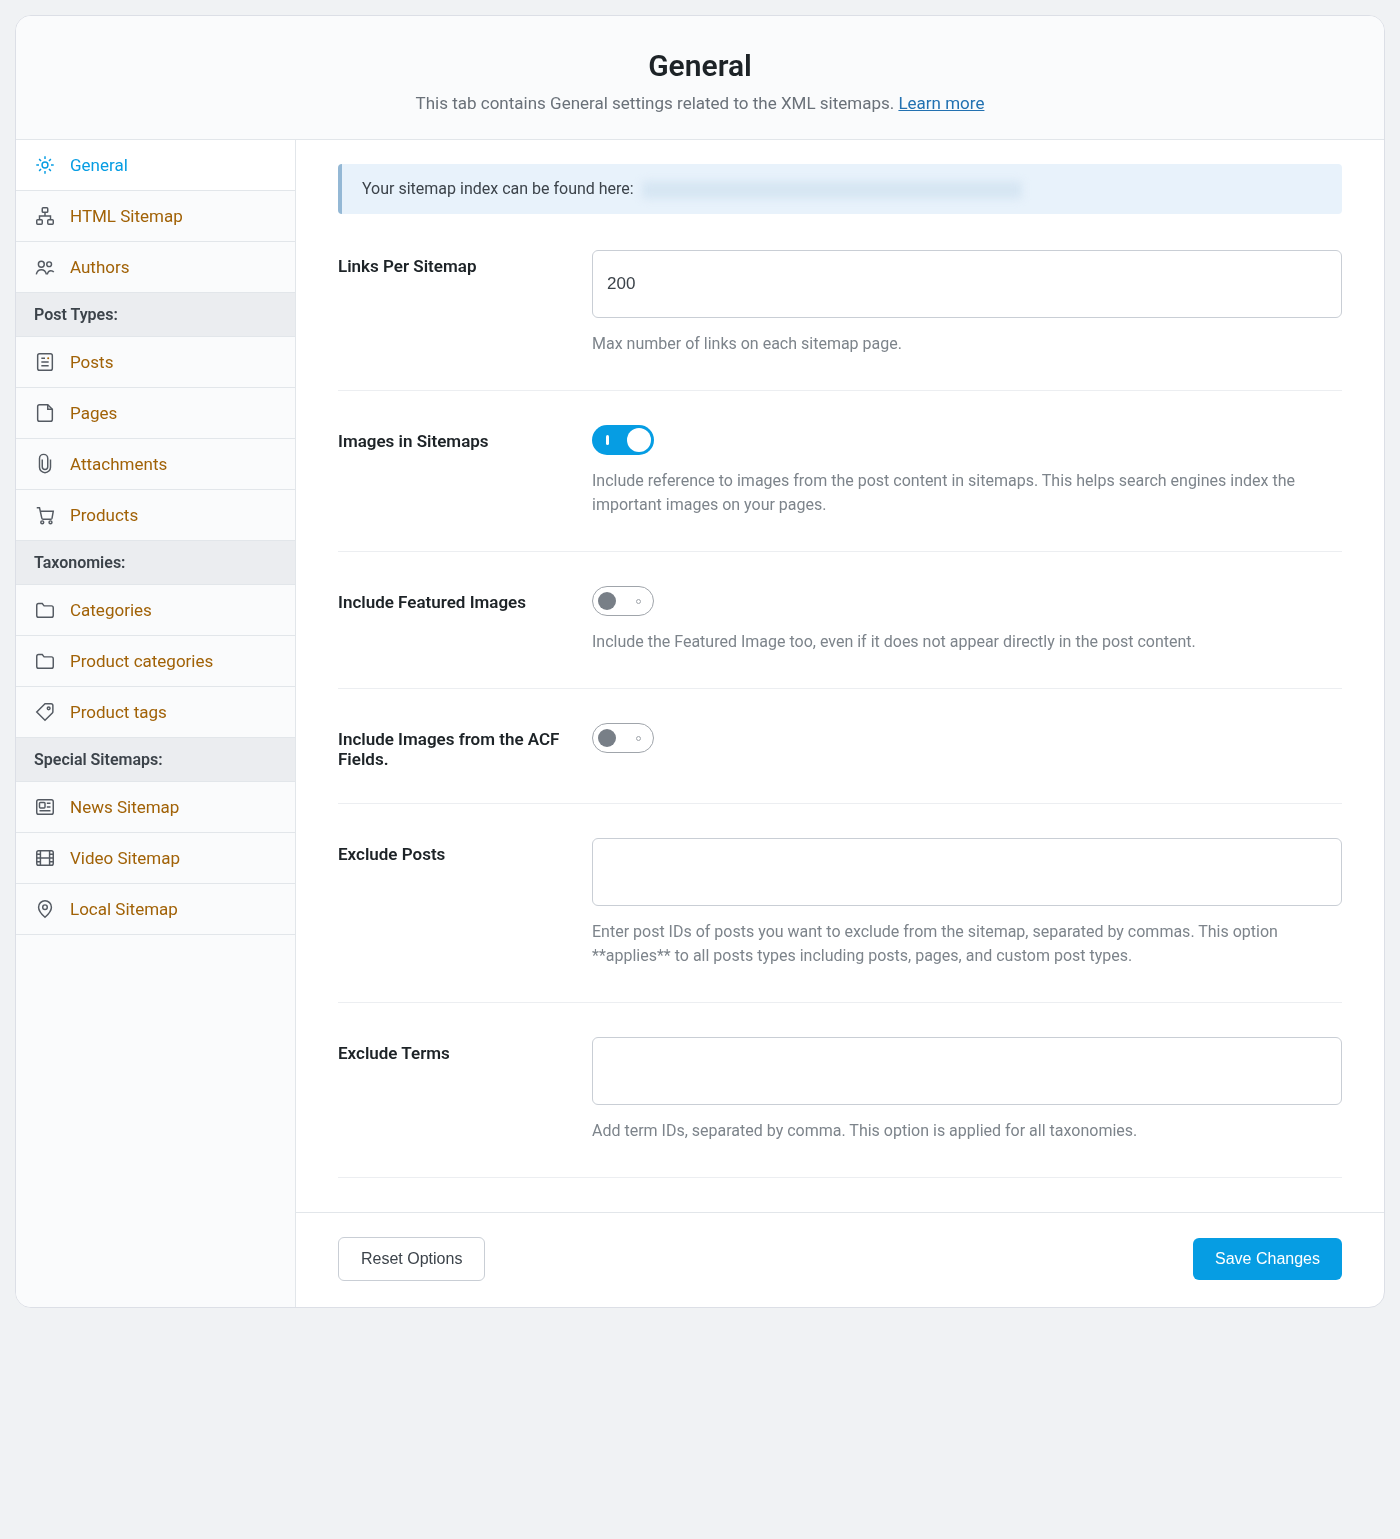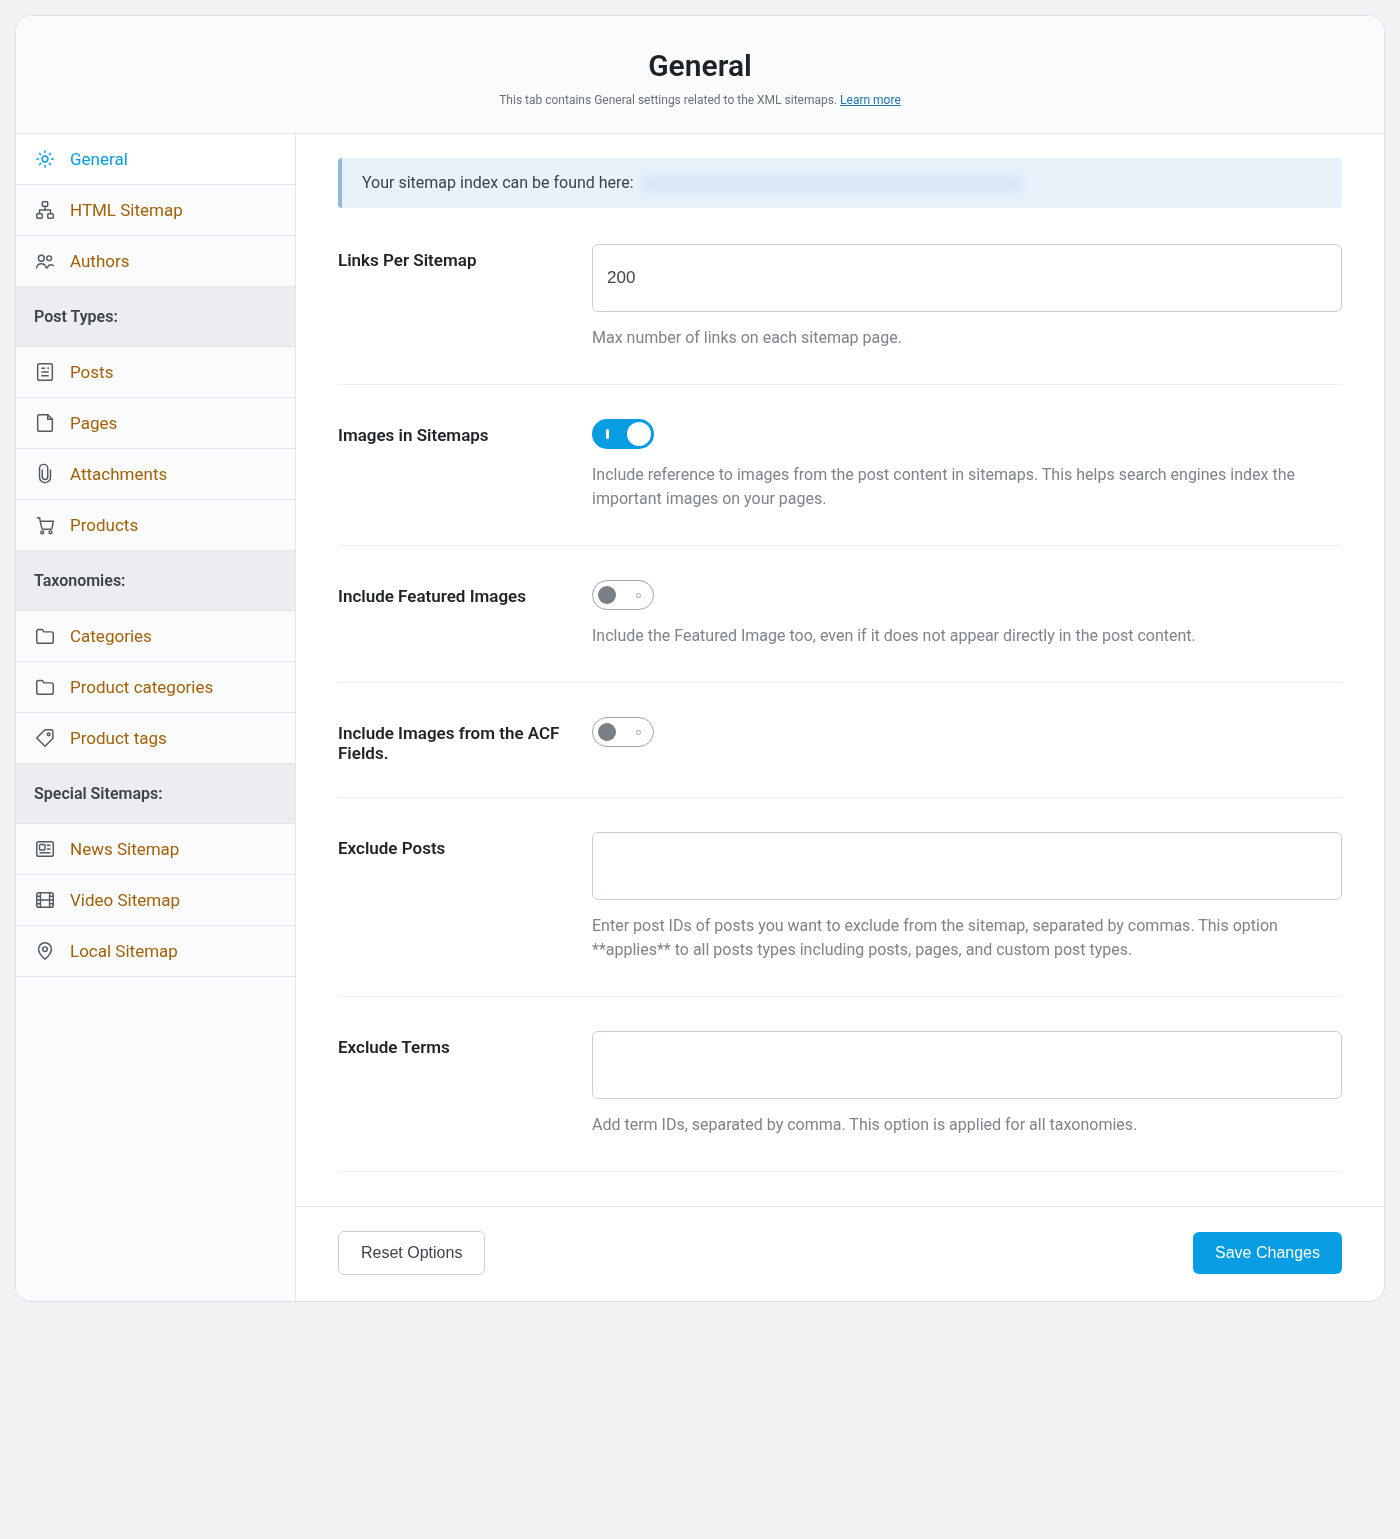--- a/index.html
+++ b/index.html
@@ -17,21 +17,21 @@
     border-radius: 16px;
     overflow: hidden;
   }
   .hdr {
     text-align: center;
     padding: 32px 20px 26px;
     border-bottom: 1px solid #e2e6ea;
     background: #fafbfc;
   }
   .hdr h1 { margin: 0 0 10px; font-size: 30px; font-weight: 600; color: #1d2327; }
-  .hdr p  { margin: 0; font-size: 12px; color: #6a7179; }
+  .hdr p  { margin: 0; font-size: 17px; color: #6a7179; }
   .hdr a  { color: #2271b1; text-decoration: underline; }
 
   .body { display: flex; }
 
   
   .side {
     width: 280px;
     flex: 0 0 280px;
     background: #fafbfc;
     border-right: 1px solid #e2e6ea;
@@ -39,21 +39,21 @@
   .side ul { list-style: none; margin: 0; padding: 0; }
   .side li.item {
     display: flex; align-items: center; gap: 14px;
     padding: 14px 18px;
     border-bottom: 1px solid #e2e6ea;
     font-size: 17px; color: #a16207; cursor: pointer;
     background: #fafbfc;
   }
   .side li.item.active { color: #069de3; background: #fff; }
   .side li.group {
-    padding: 20px 18px;
+    padding: 12px 18px;
     background: #ebedf0;
     border-bottom: 1px solid #e2e6ea;
     font-weight: 600; font-size: 16px; color: #3c434a;
   }
   .side svg { width: 22px; height: 22px; stroke: #545a62; stroke-width: 1.6; fill: none; flex: 0 0 22px; }
   .side li.item.active svg { stroke: #069de3; }
 
   
   .main { flex: 1; padding: 24px 42px 0; }
   .alert {

